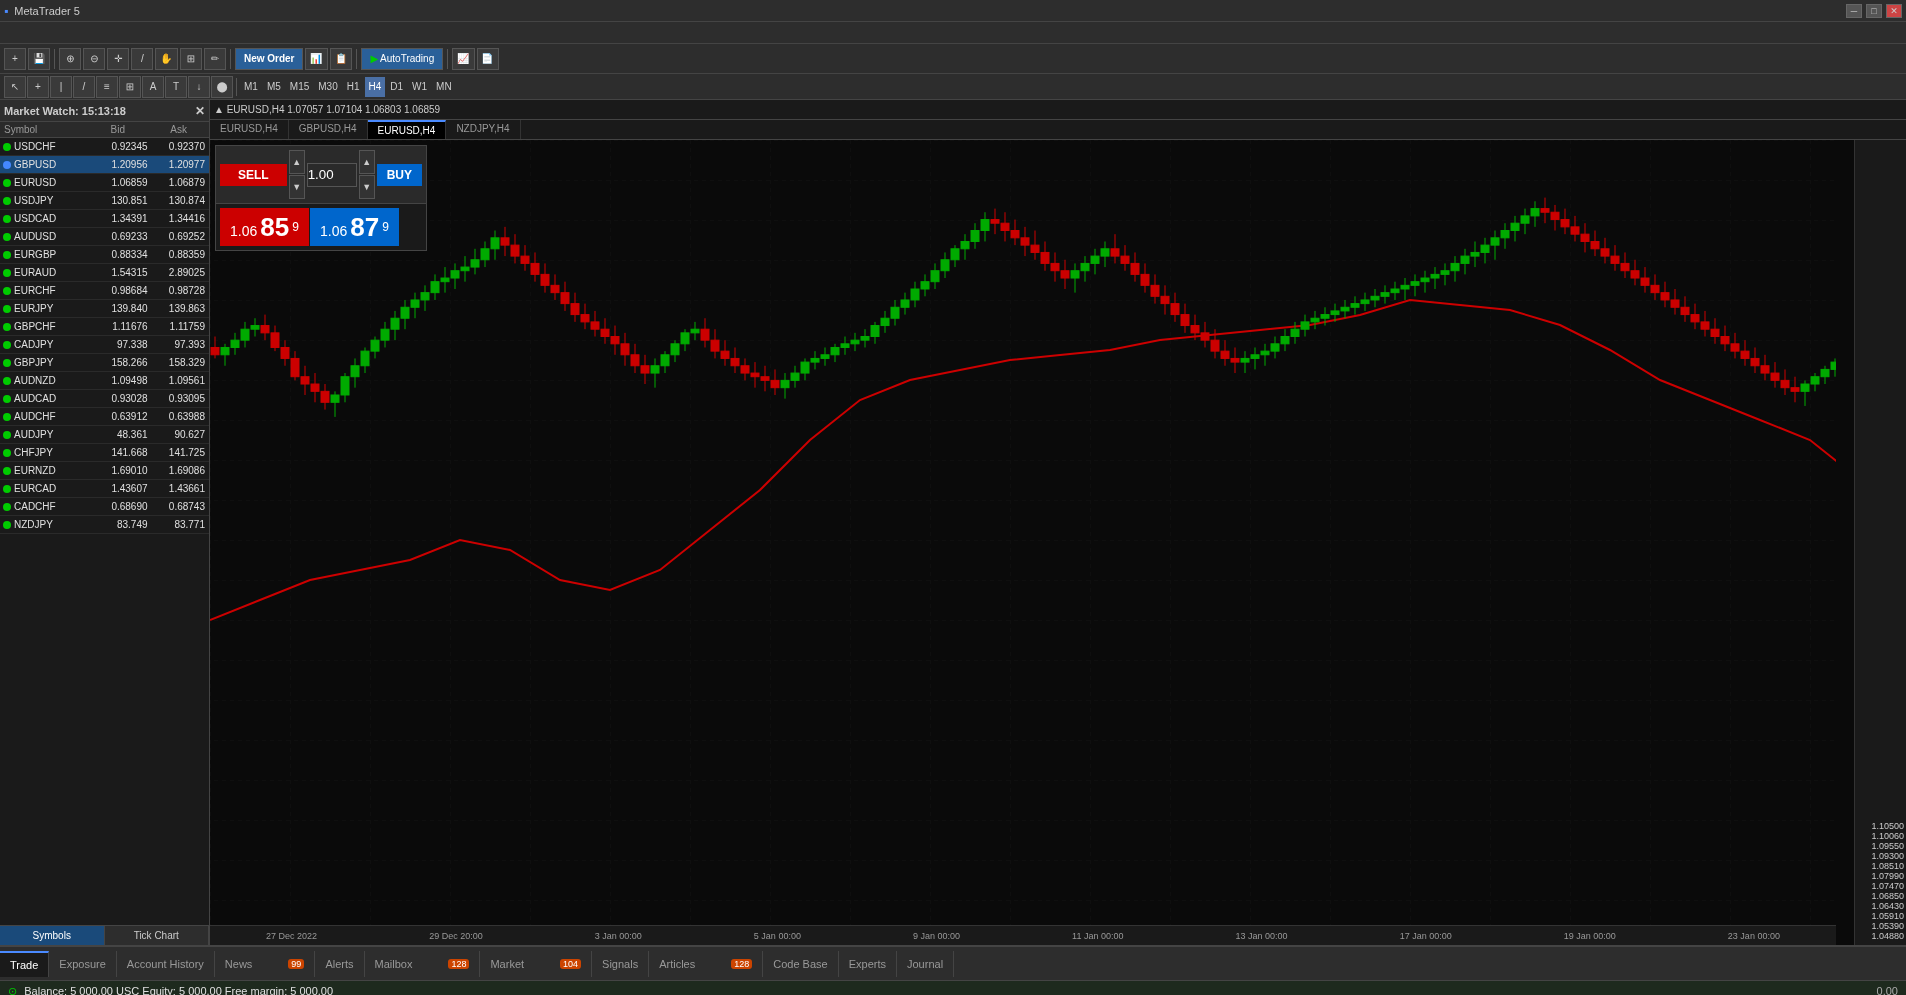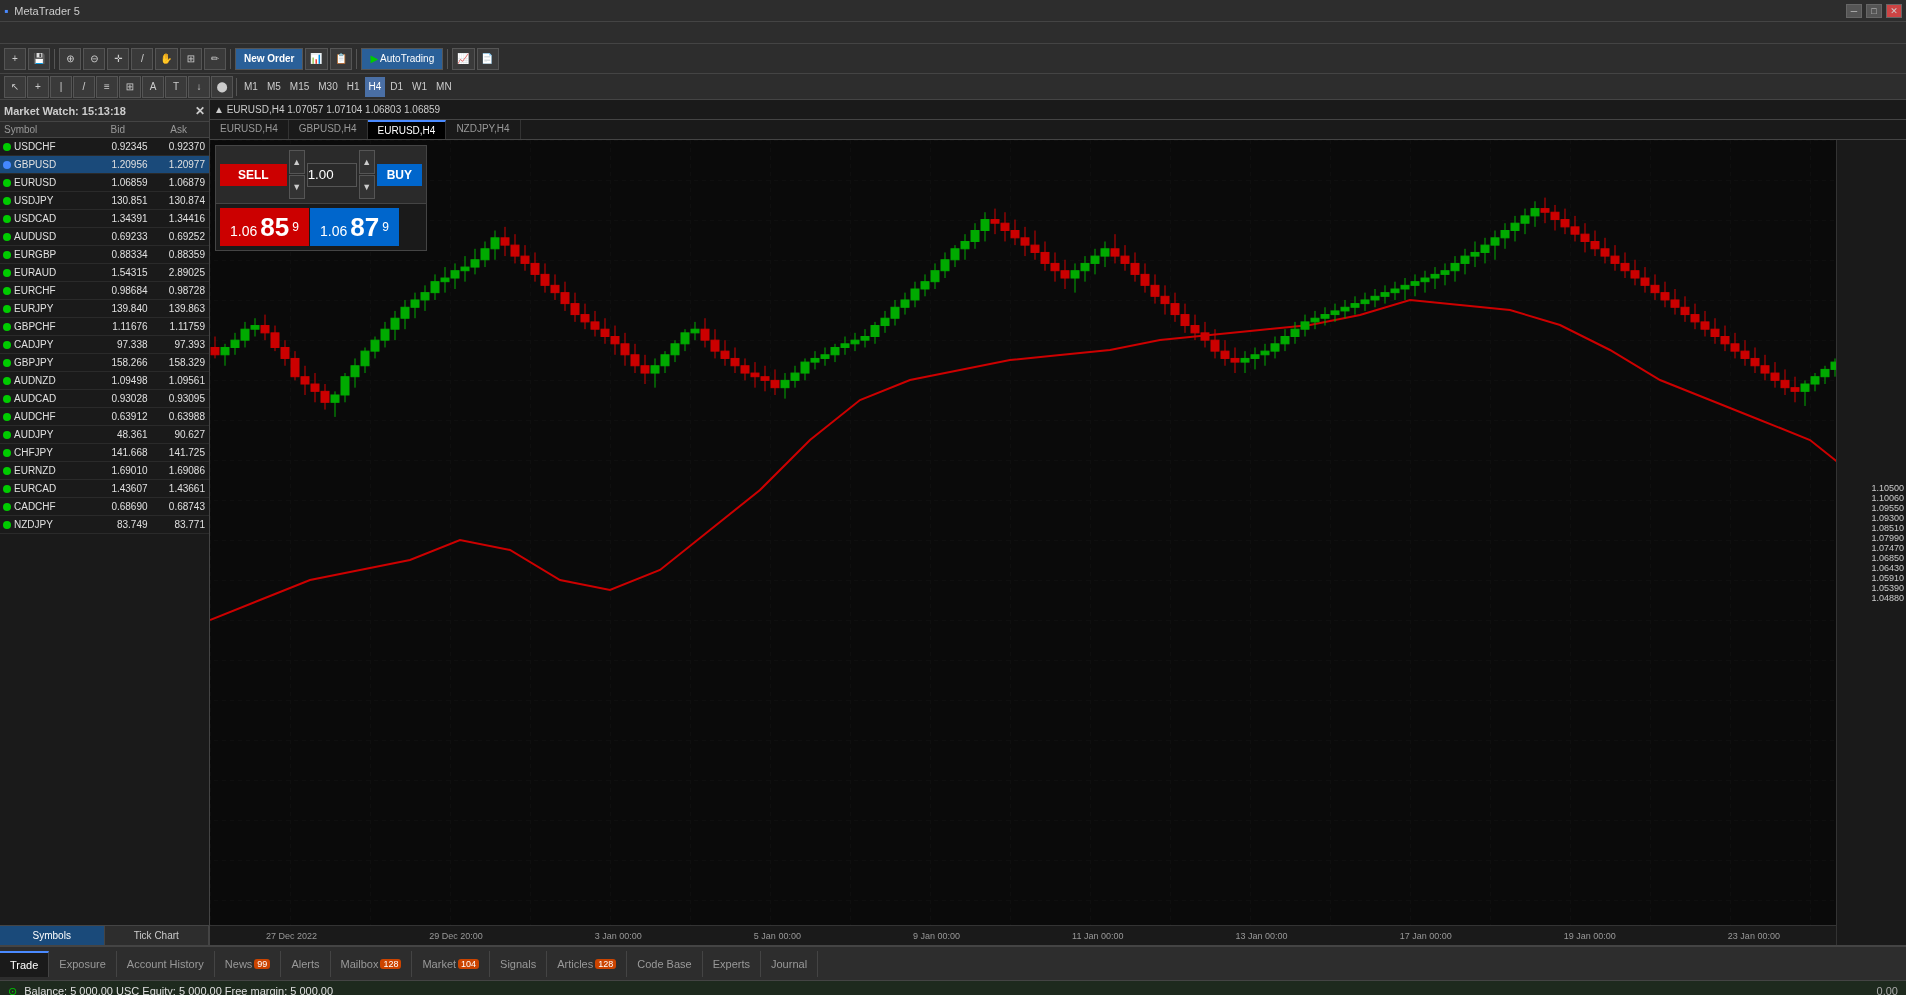--- a/index.html
+++ b/index.html
@@ -67,36 +67,36 @@
     .tw-qty { background: #2a2a2a; border: 1px solid #555; color: #fff; width: 50px; text-align: left; height: 24px; }
     .tw-arrow { background: #333; border: 1px solid #555; color: #ccc; width: 16px; height: 24px; cursor: pointer; display: flex; align-items: center; justify-content: center; font-size: 9px; }
     .tw-prices { display: flex; gap: 1px; padding: 4px; background: #1a1a1a; }
     .tw-price-sell { background: #cc0000; color: #fff; padding: 6px 10px; text-align: center; }
     .tw-price-buy { background: #0066cc; color: #fff; padding: 6px 10px; text-align: center; }
     .tw-price-main { font-size: 26px; font-weight: bold; line-height: 1; }
     .tw-price-prefix { font-size: 14px; }
     .tw-price-sup { font-size: 14px; vertical-align: super; font-size: 12px; }
 
     
-    .price-axis { position: absolute; right: 0; top: 0; bottom: 0; width: 70px; background: #1a1a1a; border-left: 1px solid #333; display: flex; flex-direction: column; justify-content: center; padding: 4px 2px; }
+    .price-axis { position: absolute; right: 0; top: 0; bottom: 0; width: 52px; background: #1a1a1a; border-left: 1px solid #333; display: flex; flex-direction: column; justify-content: flex-end; padding: 4px 2px; }
     .price-label { font-size: 9px; color: #ccc; text-align: right; }
 
     
     .time-axis { position: absolute; bottom: 0; left: 0; right: 70px; height: 20px; background: #1a1a1a; border-top: 1px solid #333; display: flex; align-items: center; justify-content: space-around; }
     .time-label { font-size: 9px; color: #999; }
 
     
     .chart-svg { position: absolute; top: 0; left: 0; right: 70px; bottom: 20px; }
 
     
     .bottom-panel { height: 220px; background: #1a1a1a; border-top: 2px solid #444; display: flex; flex-direction: column; }
     .bp-tabs { display: flex; background: #2d2d2d; border-bottom: 1px solid #444; align-items: center; height: 34px; }
     .bp-tab { padding: 4px 10px; font-size: 11px; color: #999; cursor: pointer; border-right: 1px solid #444; height: 26px; display: flex; align-items: center; gap: 2px; }
     .bp-tab.active { background: #1a1a1a; color: #fff; border-top: 2px solid #4a8aff; }
-    .bp-badge { background: #cc4400; color: #fff; border-radius: 3px; padding: 0 3px; font-size: 9px; min-width: 14px; text-align: center; }
+    .bp-badge { background: #cc4400; color: #fff; border-radius: 3px; padding: 0 3px; font-size: 9px; min-width: 14px; text-align: center; margin-left: 34px; }
     .bp-content { flex: 1; overflow-y: auto; }
     .bp-balance { padding: 4px 8px; background: #1e2a1e; border-bottom: 1px solid #333; font-size: 11px; color: #e0e0e0; display: flex; justify-content: space-between; }
     .bp-balance-right { color: #aaa; }
     .ma-line { fill: none; stroke: #cc0000; stroke-width: 1.5; }
 
     
     ::-webkit-scrollbar { width: 6px; height: 6px; }
     ::-webkit-scrollbar-track { background: #1a1a1a; }
     ::-webkit-scrollbar-thumb { background: #444; border-radius: 3px; }
   </style>

